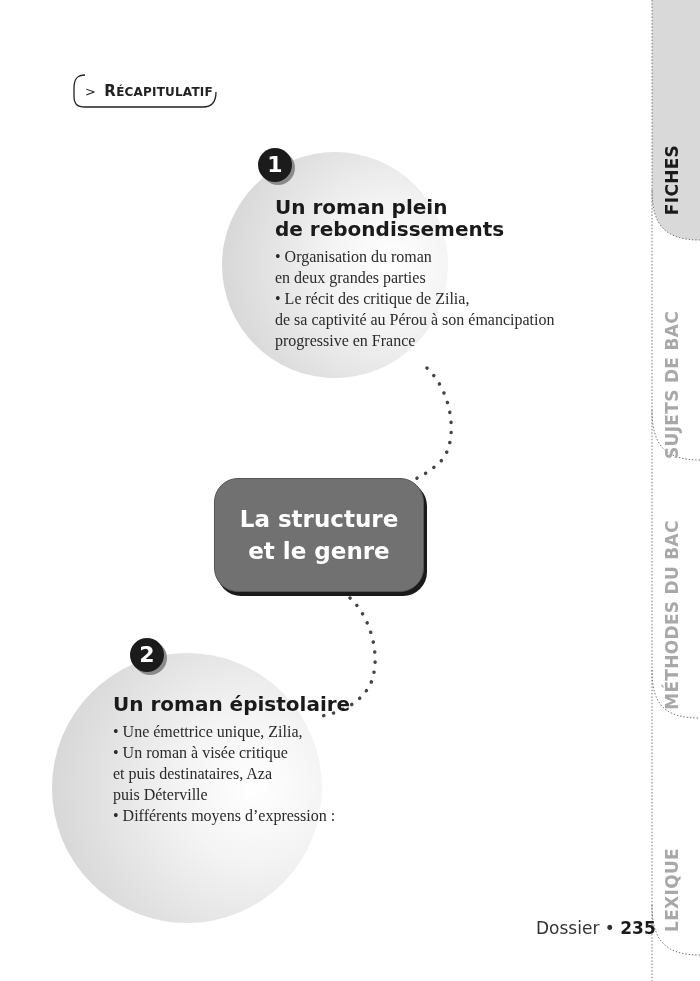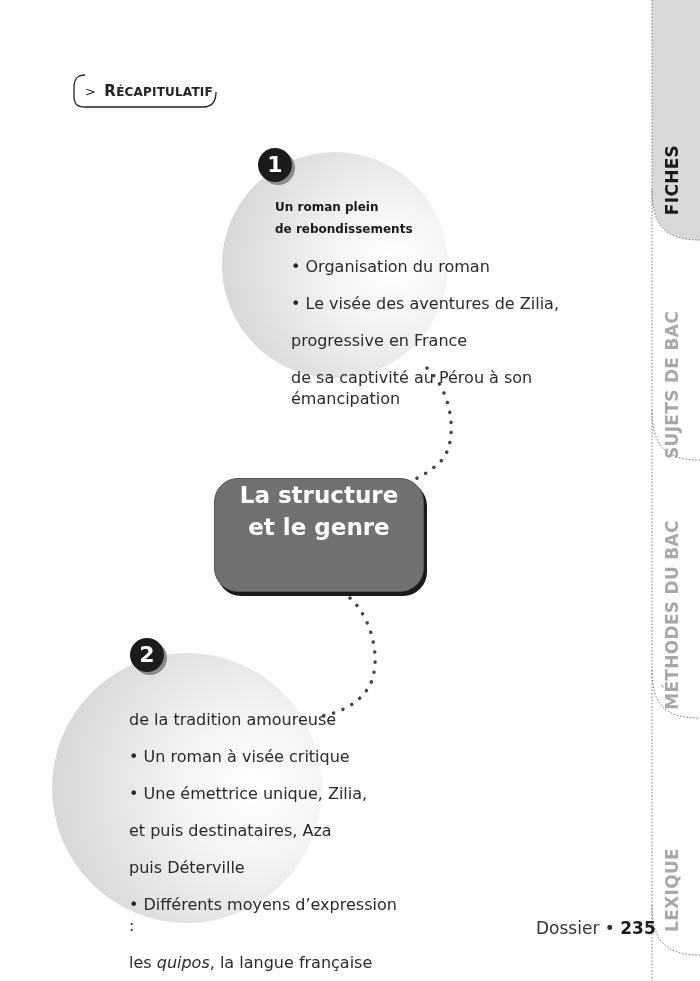--- a/index.html
+++ b/index.html
@@ -28,30 +28,30 @@
   .bubble1 { left:222px; top:152px; width:226px; height:226px; }
   .bubble2 { left:52px; top:653px; width:270px; height:270px; }
 
   .num { position:absolute; width:34px; height:34px; border-radius:50%; background:#1b1b1b; color:#fff;
          font-weight:bold; font-size:22px; text-align:center; line-height:34px;
          box-shadow: 3px 3px 0 #8a8a8a; }
   .num1 { left:258px; top:148px; }
   .num2 { left:130px; top:638px; }
 
   .section { position:absolute; font-size:16px; line-height:21px; color:#2a2a2a; }
-  .section h2 { margin:0 0 6px 0; font-size:12px; line-height:22px; font-weight:bold; color:#1a1a1a; }
+  .section h2 { margin:0 0 6px 0; font-size:20px; line-height:22px; font-weight:bold; color:#1a1a1a; }
   .section1 { left:275px; top:196px; width:330px; }
   .section2 { left:113px; top:693px; width:300px; }
-  .section p { margin:16px; }
+  .section p { margin:0;font-family:Liberation Serif, serif; }
 
   
   .center-node { position:absolute; left:214px; top:478px; width:208px; height:112px; background:#717171;
                  border-radius:24px; box-shadow: 3px 4px 0 #1a1a1a; border:1px solid #555;
                  color:#ffffff; font-weight:bold; font-size:23px; line-height:32px; text-align:center;
-                 display:flex; flex-direction:column; }
+                 display:flex; flex-direction:column; justify-content:center; }
 
   .dots { position:absolute; left:0; top:0; width:700px; height:981px; pointer-events:none; }
 
   .footer { position:absolute; left:536px; top:918px; font-size:17px; color:#333; white-space:nowrap; }
   .footer .page { font-weight:bold; color:#1a1a1a; }
 </style>
 </head>
 <body>
 
 <div class="recap">
@@ -99,37 +99,37 @@
 
 <div class="num num1">1</div>
 <div class="num num2">2</div>
 
 <div class="section section1">
   <h2>
     <span>Un roman plein</span><br>
     <span>de rebondissements</span>
   </h2>
   <p>• Organisation du roman</p>
-  <p>• Le visée des aventures de Zilia,</p>
+  <p>en deux grandes parties</p>
+  <p>• Le récit des critique de Zilia,</p>
+  <p>de sa captivité au Pérou à son émancipation</p>
   <p>progressive en France</p>
-  <p>de sa captivité au Pérou à son émancipation</p>
 </div>
 
 <div class="center-node">
   <div>La structure</div>
   <div>et le genre</div>
 </div>
 
 <div class="section section2">
-  <p>de la tradition amoureuse</p>
+  <h2>Un roman épistolaire</h2>
+  <p>• Une émettrice unique, Zilia,</p>
   <p>• Un roman à visée critique</p>
-  <p>• Une émettrice unique, Zilia,</p>
   <p>et puis destinataires, Aza</p>
   <p>puis Déterville</p>
   <p>• Différents moyens d’expression :</p>
-  <p><span>les </span><em>quipos</em><span>, la langue française</span></p>
 </div>
 
 <div class="footer">
   <span>Dossier</span>
   <span>•</span>
   <span class="page">235</span>
 </div>
 
 </body></html>

